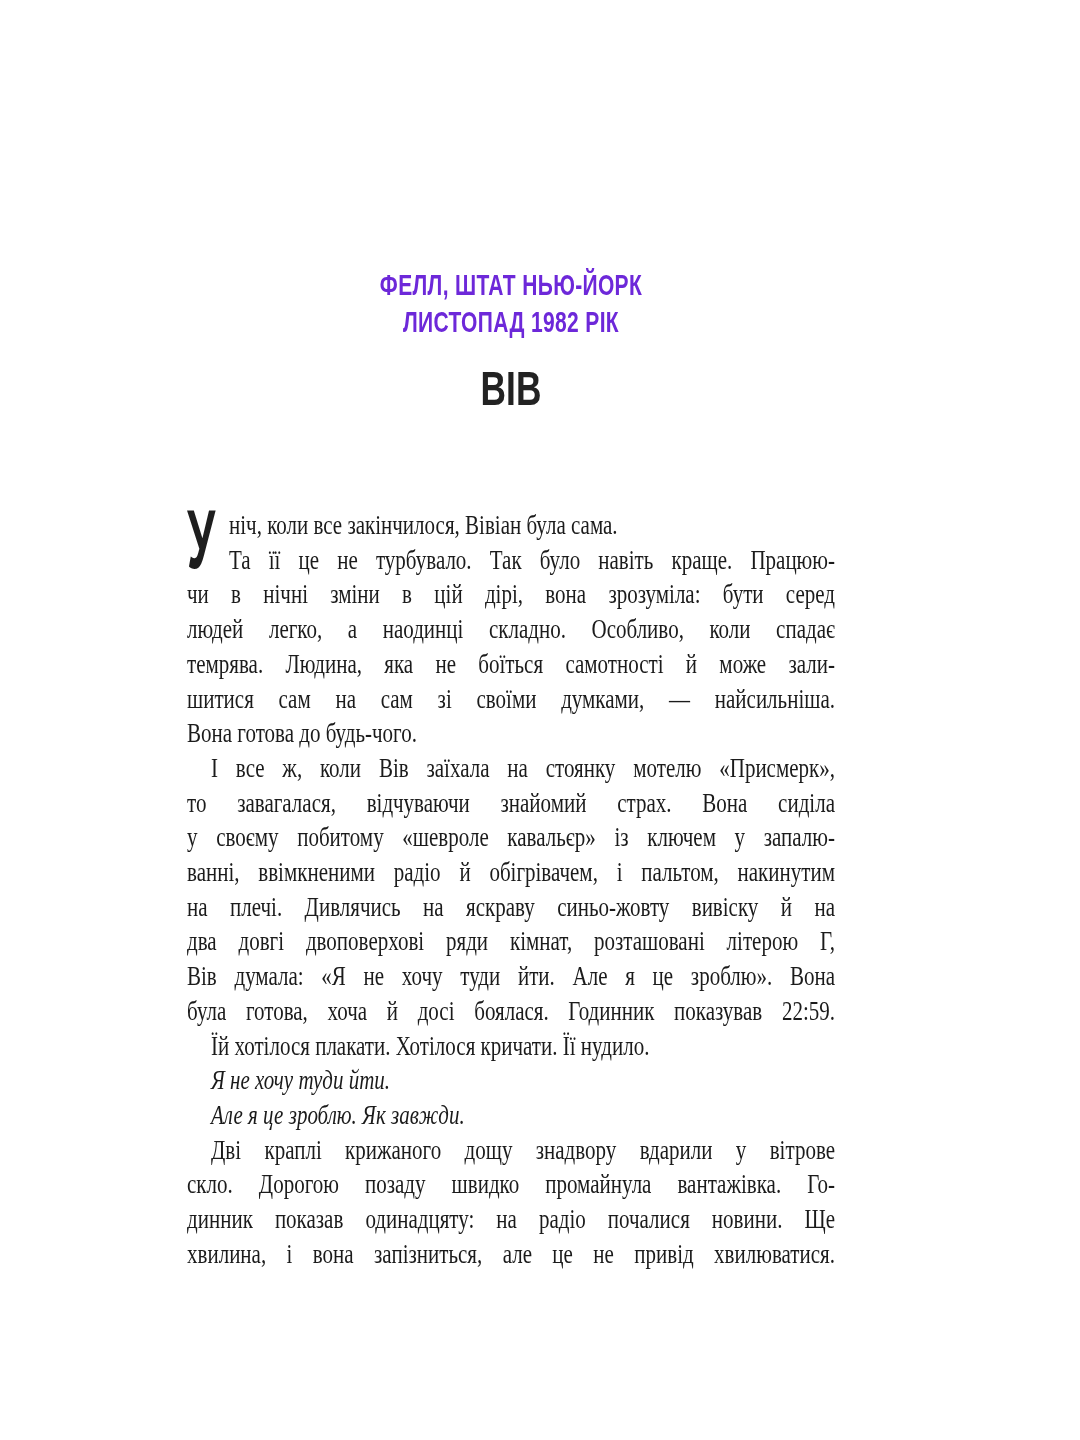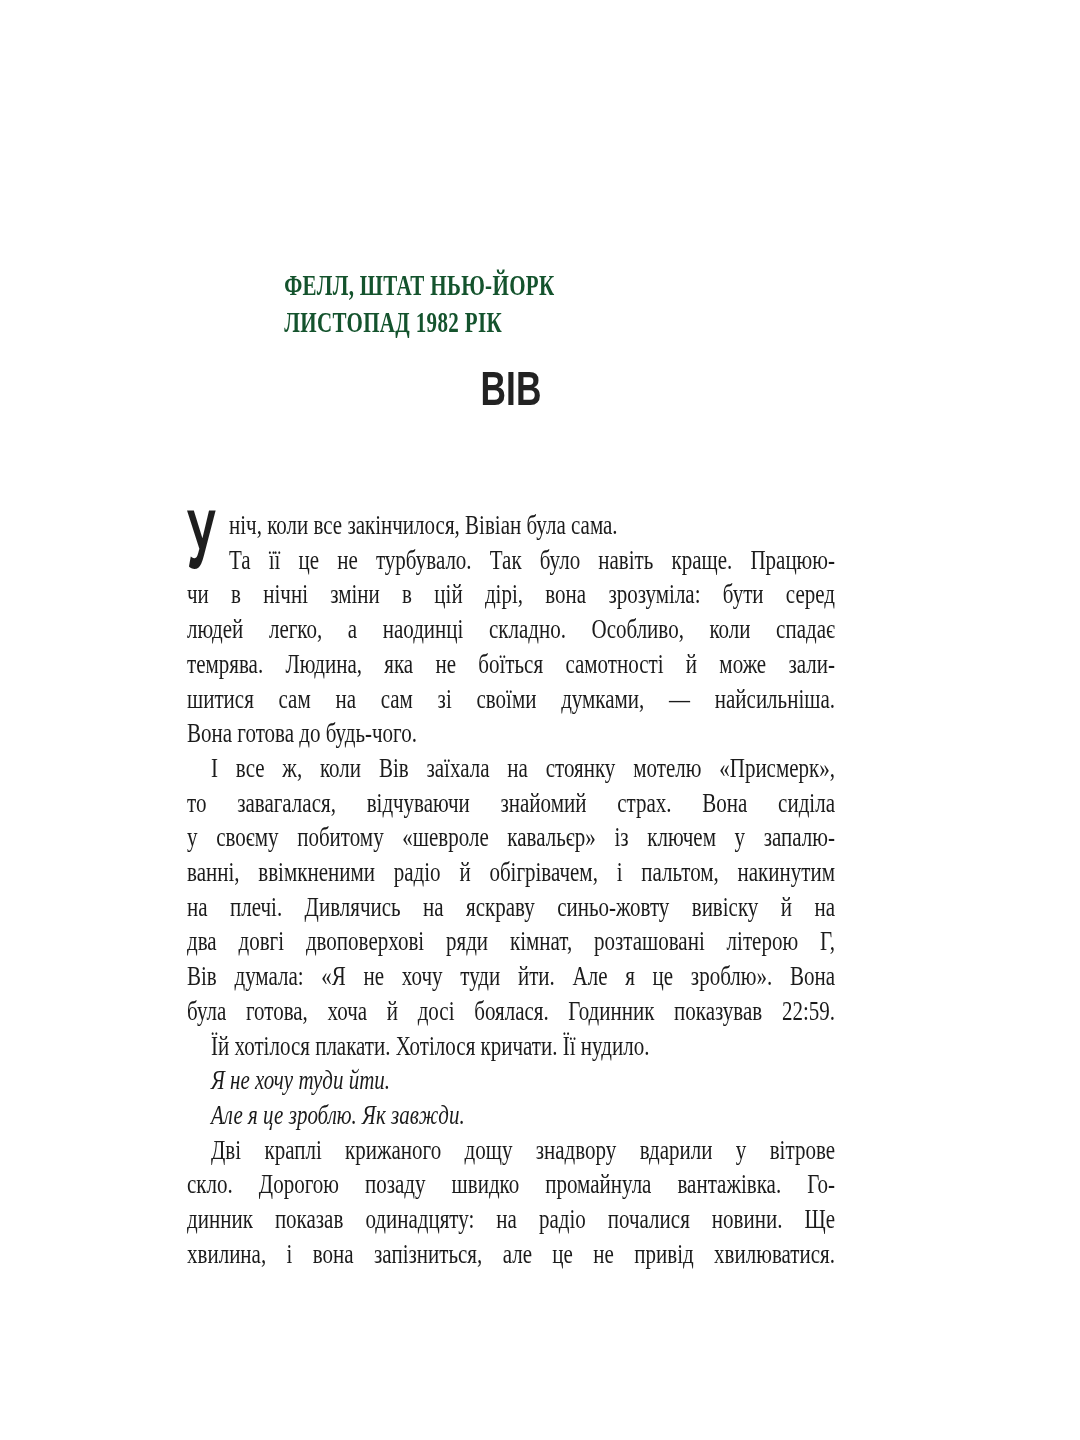--- a/index.html
+++ b/index.html
@@ -20,23 +20,24 @@
     inset: 0;
     background: #ffffff;
   }
 
   
   .page-header {
     position: absolute;
     left: 187px;
     top: 266px;
     width: 648px;
-    font-family: Liberation Serif, serif;
+    text-align: center;
+    font-family: Liberation Sans, sans-serif;
     font-weight: bold;
-    color: #14532d;
+    color: #6d28d9;
   }
   .loc-line {
     display: block;
     font-size: 30px;
     line-height: 37px;
     letter-spacing: 0.5px;
     transform: scaleX(0.70);
     transform-origin: 50% 50%;
     white-space: nowrap;
   }

